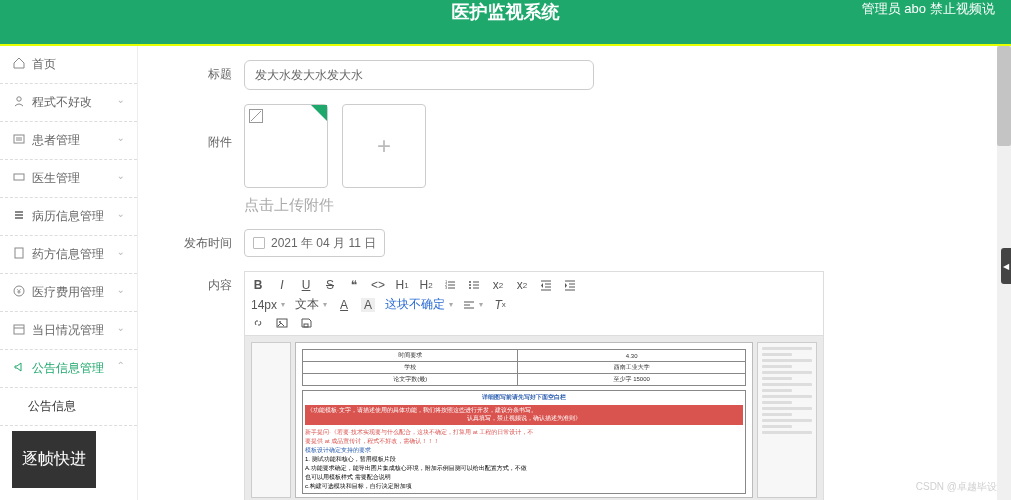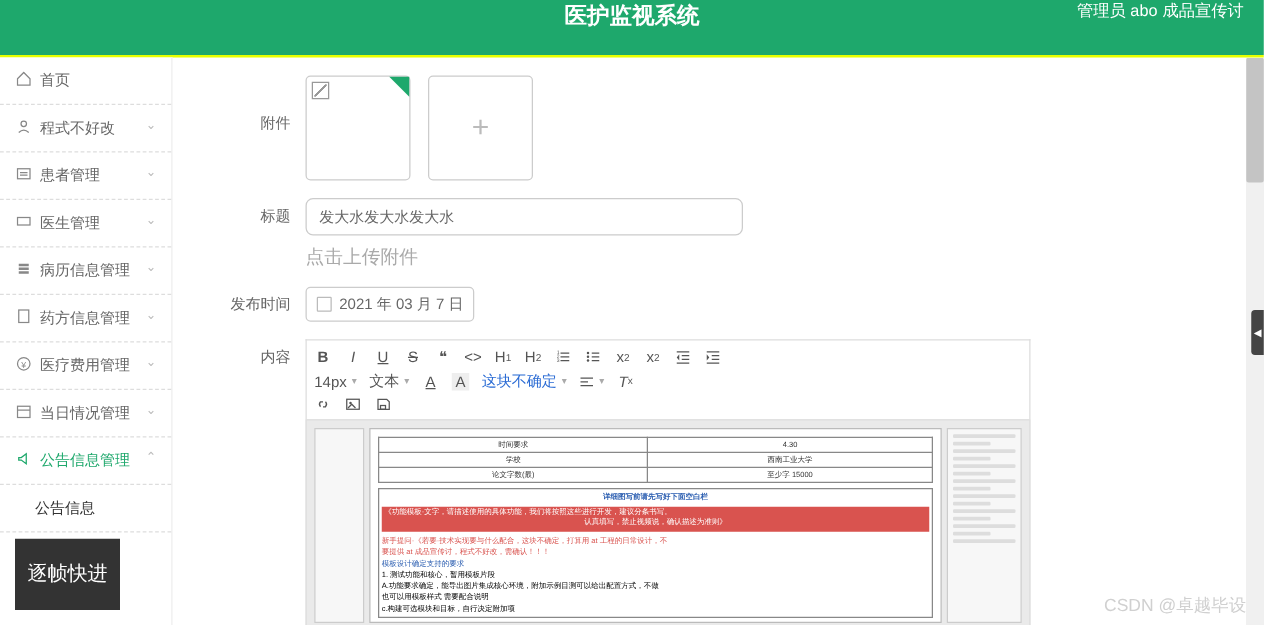--- a/index.html
+++ b/index.html
@@ -46,33 +46,33 @@
 .fakebars{width:60px;background:#f7f7f7;border:1px solid #ccc;padding:4px;display:flex;flex-direction:column;gap:3px}
 .fb{height:3px;background:#ddd;border-radius:1px}
 .fb.s{width:60%}
 .leftpanel{width:40px;background:#f7f7f7;border:1px solid #ccc}
 
 .floatbtn{position:absolute;left:12px;bottom:12px;background:#333;color:#fff;font-size:16px;padding:18px 10px;border-radius:0;cursor:pointer}
 .rightdrawer{position:absolute;right:0;top:248px;width:10px;height:36px;background:#444;border-radius:3px 0 0 3px;display:flex;align-items:center;justify-content:center;color:#fff;font-size:8px;cursor:pointer}
 .scrolltrack{position:absolute;right:0;top:46px;bottom:0;width:14px;background:#f0f0f0}
 .scrollthumb{position:absolute;top:0;width:100%;height:100px;background:#c4c4c4;border-radius:2px}
 
-.watermark{position:absolute;right:14px;bottom:6px;font-size:14px;color:#d0d0d0}
+.watermark{position:absolute;right:14px;bottom:6px;font-size:10px;color:#d0d0d0}
 
 svg{display:block}
 </style>
 </head>
 <body>
 <div class="app">
 
 <div class="topbar">
   <div class="apptitle">医护监视系统</div>
   <div class="userarea">
     <span>管理员 abo</span>
-    <span>成品宣传讨</span>
+    <span>禁止视频说</span>
   </div>
 </div>
 <div class="yellowbar"></div>
 
 <div class="body">
   <div class="sidebar">
     <div class="nav-item">
       <span class="ico">
             <svg width="12" height="12" viewBox="0 0 12 12">
               <path d="M1 6 L6 1 L11 6 V11 H1 Z" fill="none" stroke="#888" stroke-width="1"></path>
@@ -156,43 +156,43 @@
               <path d="M2 5 H4 L8 2 V10 L4 7 H2 Z" fill="none" stroke="#1ea86c"></path>
             </svg>
           </span>
       <span>公告信息管理</span>
       <span class="expand">⌃</span>
     </div>
     <div class="nav-sub">公告信息</div>
   </div>
 
   <div class="content">
+    <div class="row">
+      <div class="lbl">标题</div>
+      <input class="inputtxt" value="发大水发大水发大水" style="">
+    </div>
+
     <div class="row">
       <div class="lbl" style="padding-top:30px">附件</div>
       <div class="thumbs">
         <div class="thumb uploaded">
           <span class="broken-img"></span>
         </div>
         <div class="thumb">
           <span class="plus">+</span>
         </div>
       </div>
     </div>
-
-    <div class="row">
-      <div class="lbl">标题</div>
-      <input class="inputtxt" value="发大水发大水发大水" style="">
-    </div>
     <div class="hint">点击上传附件</div>
 
     <div class="row">
       <div class="lbl">发布时间</div>
       <div class="dateinput">
         <span class="dateico"></span>
-        <span>2021 年 03 月 7 日</span>
+        <span>2021 年 04 月 11 日</span>
       </div>
     </div>
 
     <div class="row">
       <div class="lbl">内容</div>
       <div class="editorwrap">
         <div class="toolbar">
           <div class="trow">
             <span class="tbtn">
                   <b>B</b>

